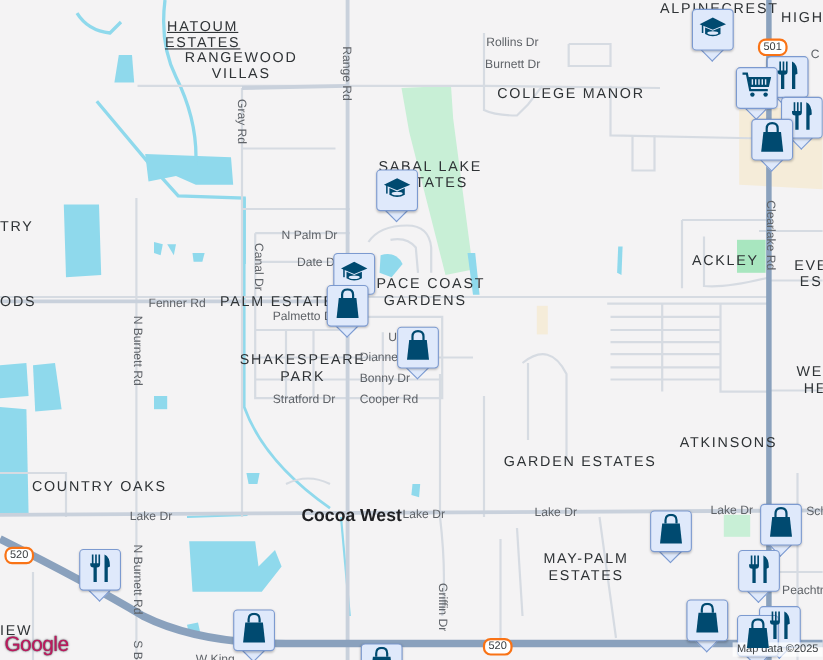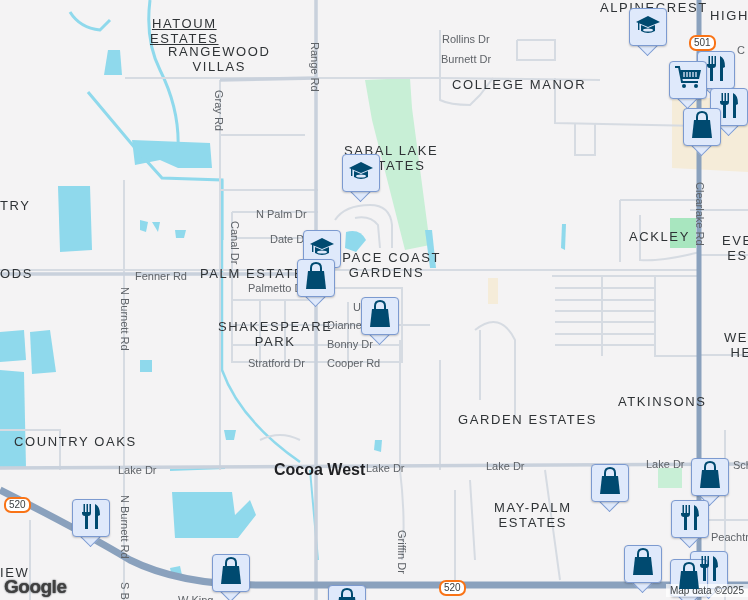--- a/index.html
+++ b/index.html
@@ -9,21 +9,21 @@
   .lbl{position:absolute;white-space:nowrap;color:#3c4043;}
   .area{font-size:13px;letter-spacing:1.6px;color:#2f3336;text-align:center;line-height:15px;font-weight:500;}
   .road{font-size:11px;color:#5f6368;}
   .vroad{writing-mode:vertical-rl;}
   .city{font-size:16px;color:#202124;font-weight:bold;}
   .pin{position:absolute;width:38px;height:46px;cursor:pointer;}
   .pin .box{position:absolute;left:0;top:0;width:36px;height:36px;background:#dfe9fb;border:1px solid #7c9ad0;border-radius:4px;box-shadow:0 1px 2px rgba(0,0,0,.2);display:flex;align-items:center;justify-content:center;}
   .pin .tip{position:absolute;left:11px;top:30px;width:14px;height:14px;background:#dfe9fb;border-right:1px solid #7c9ad0;border-bottom:1px solid #7c9ad0;transform:rotate(45deg);}
   .pin svg{position:relative;z-index:2;}
   .shield{position:absolute;font-size:10px;color:#3c4043;background:#fff;border:2px solid #f97316;border-radius:7px;padding:0 3px;line-height:12px;}
-  .google{position:absolute;left:4px;top:576px;font-size:19px;font-weight:bold;color:#404040;letter-spacing:-.5px;text-shadow:0 0 2px #5f6368,0 0 1px #5f6368;}
+  .google{position:absolute;left:4px;top:576px;font-size:19px;font-weight:normal;color:#be185d;letter-spacing:-.5px;text-shadow:0 0 2px #5f6368,0 0 1px #5f6368;}
   .attr{position:absolute;right:0;top:584px;background:rgba(255,255,255,.7);font-size:10px;color:#3c4043;padding:1px 4px;}
 </style>
 </head>
 <body>
 
 <div id="map">
 
   <svg class="layer" width="748" height="600">
 
     <path d="M365 80 L410 78 L412 108 L430 245 L405 250 L372 120 Z" fill="#c8efd6"></path>
@@ -119,21 +119,21 @@
       <div class="lbl area" style="left: 0px; top: 198px;">TRY</div>
       <div class="lbl area" style="left: 0px; top: 241px; margin-top: 25px;">ODS</div>
       <div class="lbl area" style="left: 200px; top: 266px;">PALM ESTATES</div>
       <div class="lbl area" style="left: 332px; top: 250px;">SPACE COAST<br>GARDENS</div>
       <div class="lbl area" style="left: 590px; top: 229px; margin-left: 39px;">ACKLEY</div>
       <div class="lbl area" style="left: 722px; top: 233px;">EVE<br>ES</div>
       <div class="lbl area" style="left: 218px; top: 319px;">SHAKESPEARE<br>PARK</div>
       <div class="lbl area" style="left: 724px; top: 330px;">WES<br>HE</div>
       <div class="lbl area" style="left: 618px; top: 394px;">ATKINSONS</div>
       <div class="lbl area" style="left: 458px; top: 412px;">GARDEN ESTATES</div>
-      <div class="lbl area" style="left: 14px; top: 434px;">COUNTRY OAKS</div>
+      <div class="lbl area" style="left: 29px; top: 434px;">COUNTRY OAKS</div>
       <div class="lbl area" style="left: 494px; top: 500px;">MAY-PALM<br>ESTATES</div>
       <div class="lbl area" style="left: 0px; top: 565px;">IEW</div>
       <div class="lbl road vroad" style="left: 309px; top: 42px;">Range Rd</div>
       <div class="lbl road vroad" style="left: 213px; top: 90px;">Gray Rd</div>
       <div class="lbl road" style="left: 442px; top: 33px;">Rollins Dr</div>
       <div class="lbl road" style="left: 441px; top: 53px;">Burnett Dr</div>
       <div class="lbl road" style="left: 256px; top: 208px;">N Palm Dr</div>
       <div class="lbl road" style="left: 270px; top: 233px;">Date Dr</div>
       <div class="lbl road vroad" style="left: 229px; top: 221px;">Canal Dr</div>
       <div class="lbl road" style="left: 135px; top: 270px;">Fenner Rd</div>

